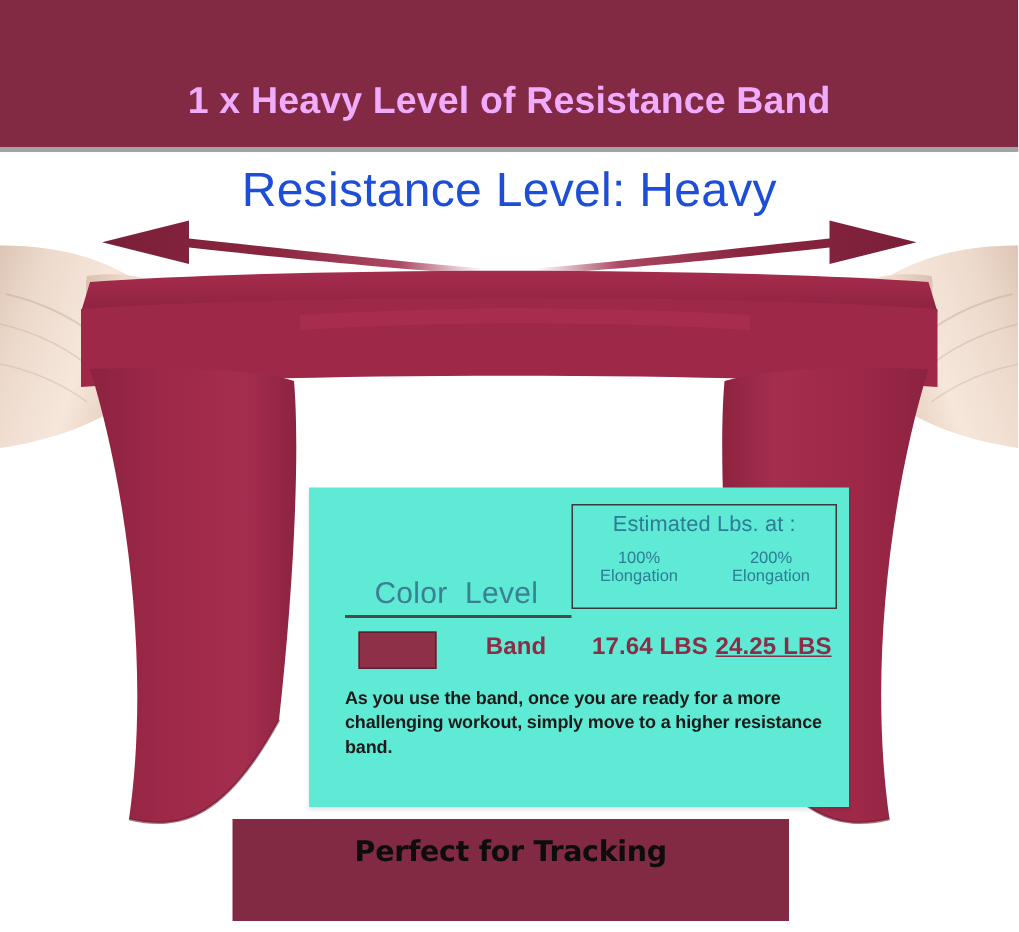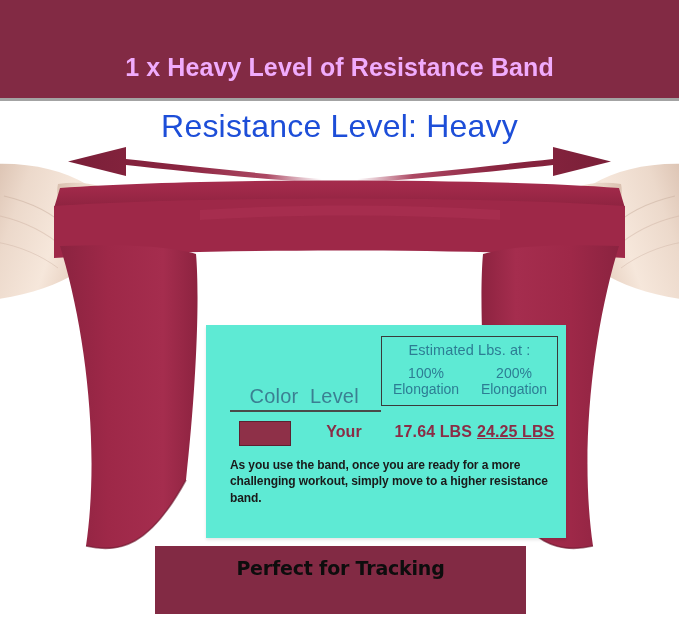--- a/index.html
+++ b/index.html
@@ -112,21 +112,21 @@
     text-align: center;
     font-size: 14.5px;
     color: #2d7d94;
     letter-spacing: 0.1px;
   }
   .est-col {
     position: absolute;
     top: 29px;
     width: 88px;
     text-align: center;
-    font-size: 14px;
+    font-size: 11px;
     color: #2d7d94;
     line-height: 1.12;
   }
   .est-col.c1 { left: 0px; }
   .est-col.c2 { left: 88px; }
 
   .col-head {
     position: absolute;
     top: 60px;
     font-size: 20px;
@@ -327,21 +327,21 @@
         <span>Elongation</span>
       </div>
     </div>
 
     <div class="col-head color-h">Color</div>
     <div class="col-head level-h">Level</div>
 
     <div class="head-rule"></div>
 
     <div class="swatch"></div>
-    <div class="cell level-v">Your</div>
+    <div class="cell level-v">Band</div>
     <div class="cell v100">17.64 LBS</div>
     <div class="cell v200">24.25 LBS</div>
 
     <div class="panel-note">As you use the band, once you are ready for a more challenging workout, simply move to a higher resistance band.</div>
   </div>
 
   <div class="bottom-banner">
     <div class="bottom-text">
       <span>Perfect for Tracking</span><br>
     </div>

